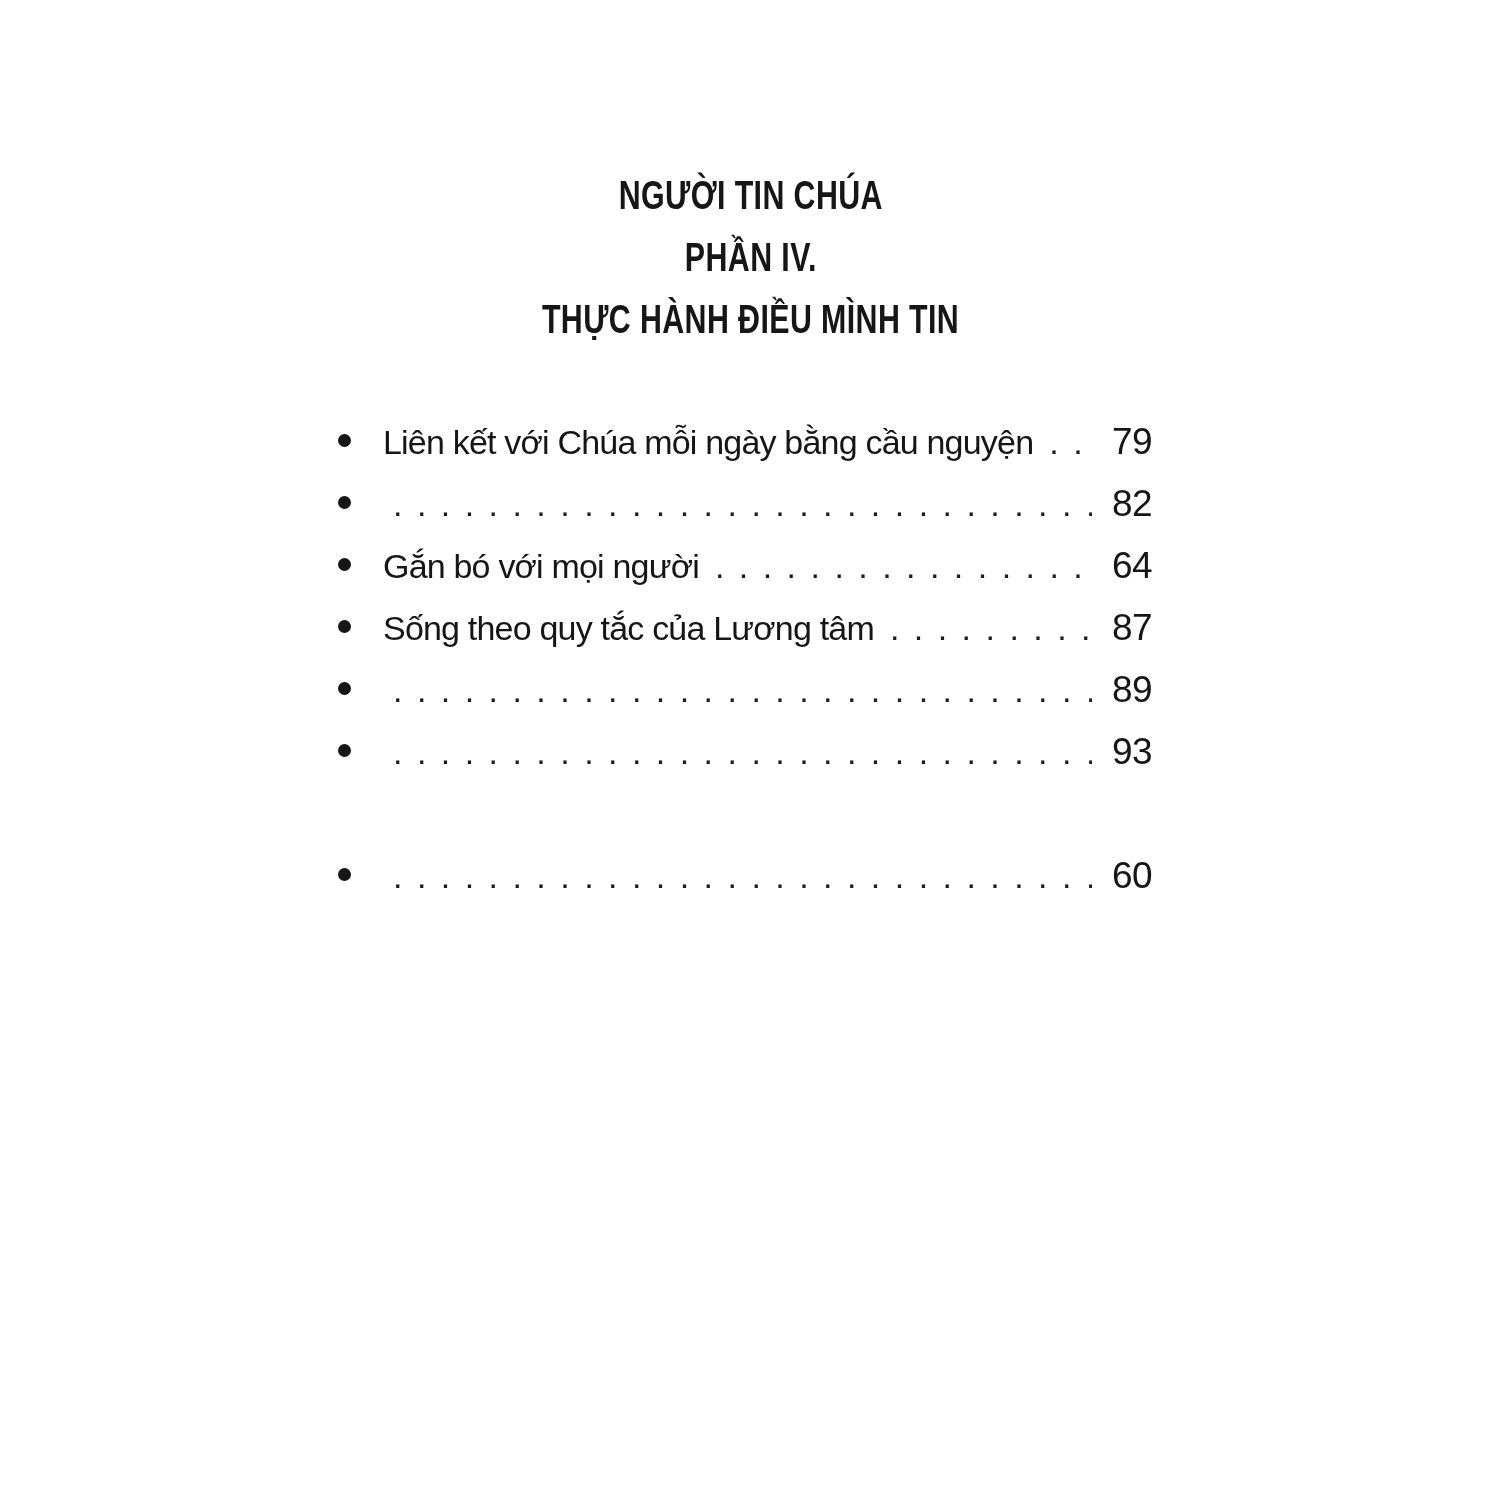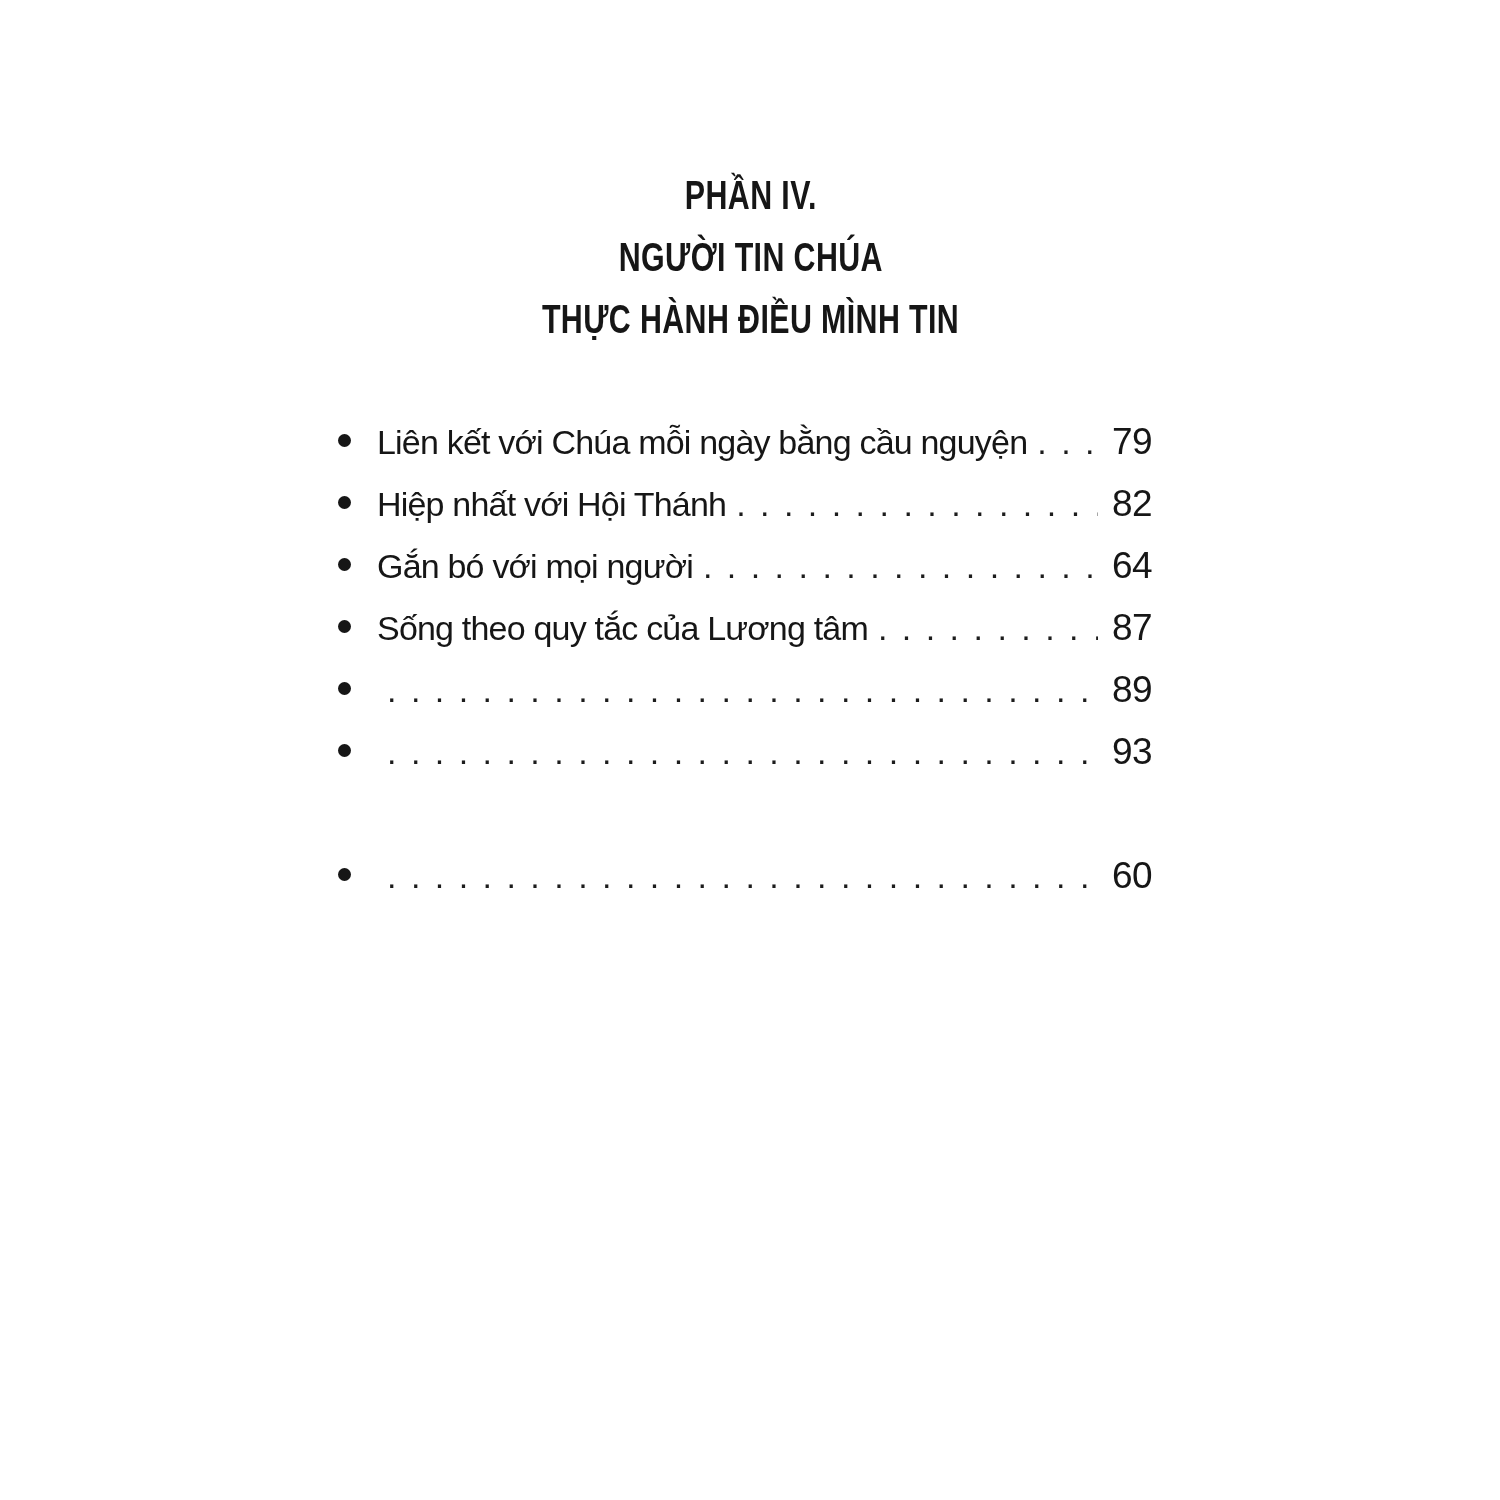--- a/index.html
+++ b/index.html
@@ -39,20 +39,21 @@
   
   .toc-list {
     margin-top: 61px;
   }
   .toc-row {
     display: flex;
     align-items: baseline;
     height: 62px;
     line-height: 62px;
     font-size: 34px;
+    gap: 6px;
   }
   .toc-row.gap-before {
     margin-top: 62px;
   }
   .bullet {
     flex: none;
     align-self: center;
     width: 13px;
     height: 13px;
     border-radius: 50%;
@@ -86,40 +87,39 @@
     letter-spacing: -0.5px;
   }
 </style>
 </head>
 <body>
 
 <div class="content">
 
   <div class="title-block">
     <div class="title-line">
-      <span>PHẦN IV.</span>
+      <span>NGƯỜI TIN CHÚA</span>
     </div>
     <div class="title-line">
-      <span>NGƯỜI TIN CHÚA</span>
+      <span>PHẦN IV.</span>
     </div>
     <div class="title-line">
       <span>THỰC HÀNH ĐIỀU MÌNH TIN</span>
     </div>
   </div>
 
   <div class="toc-list">
       <div class="toc-row">
         <span class="bullet"></span>
         <span class="toc-label">Liên kết với Chúa mỗi ngày bằng cầu nguyện</span>
         <span class="toc-leader">. . . . . . . . . . . . . . . . . . . . . . . . . . . . . . . . . . . . . . . . . . . . . . . . . . . . . . . . . . . . </span>
         <span class="toc-page">79</span>
       </div>
       <div class="toc-row">
         <span class="bullet"></span>
-        <span class="toc-label">Hiệp nhất với Hội Thánh</span>
         <span class="toc-leader">. . . . . . . . . . . . . . . . . . . . . . . . . . . . . . . . . . . . . . . . . . . . . . . . . . . . . . . . . . . . </span>
         <span class="toc-page">82</span>
       </div>
       <div class="toc-row">
         <span class="bullet"></span>
         <span class="toc-label">Gắn bó với mọi người</span>
         <span class="toc-leader">. . . . . . . . . . . . . . . . . . . . . . . . . . . . . . . . . . . . . . . . . . . . . . . . . . . . . . . . . . . . </span>
         <span class="toc-page">64</span>
       </div>
       <div class="toc-row">

